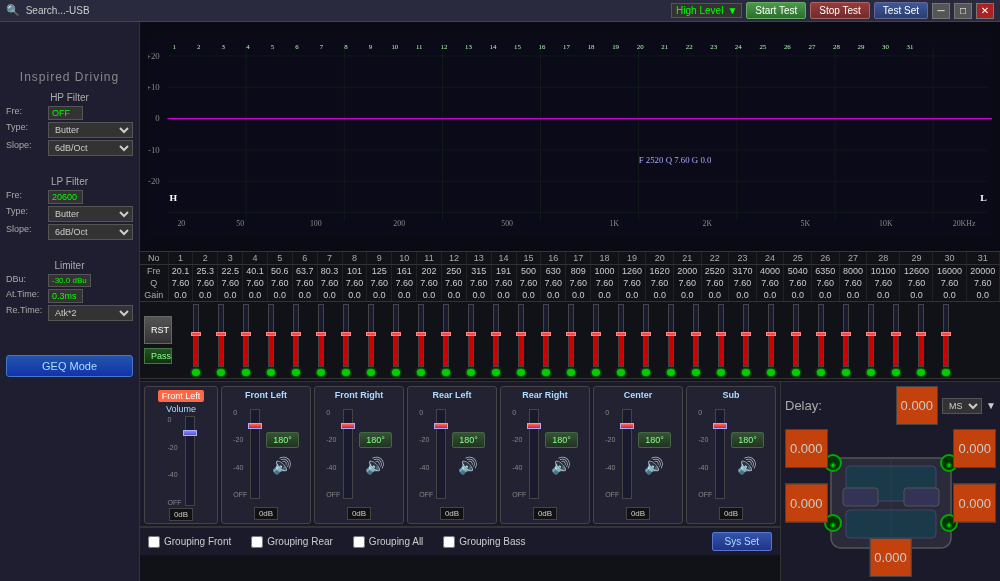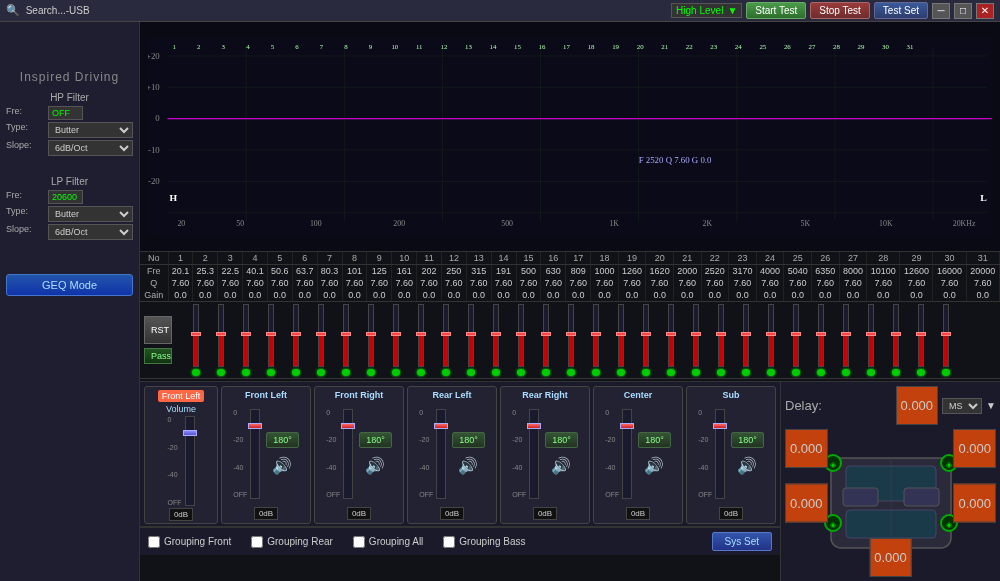--- a/index.html
+++ b/index.html
@@ -519,20 +519,37 @@
         </select>
       </div>
       <div class="filter-row">
         <span class="filter-label">Slope:</span>
         <select class="filter-select">
           <option>6dB/Oct</option>
         </select>
       </div>
     </div>
 
+    <div class="filter-section">
+      <div class="limiter-title">Limiter</div>
+      <div class="filter-row">
+        <span class="filter-label">DBu:</span>
+        <span class="filter-value" style="font-size:8px;">-30.0 dBu</span>
+      </div>
+      <div class="filter-row">
+        <span class="filter-label">At.Time:</span>
+        <span class="filter-value">0.3ms</span>
+      </div>
+      <div class="filter-row">
+        <span class="filter-label">Re.Time:</span>
+        <select class="filter-select">
+          <option>Atk*2</option>
+        </select>
+      </div>
+    </div>
 
     <button class="geq-mode-btn">GEQ Mode</button>
   </div>
 
   <div id="content-area">
 
     <div id="eq-chart-area">
       <svg id="eq-svg" viewBox="0 0 860 220" preserveAspectRatio="none">
 
         <rect width="860" height="220" fill="#0a0a18"></rect>

